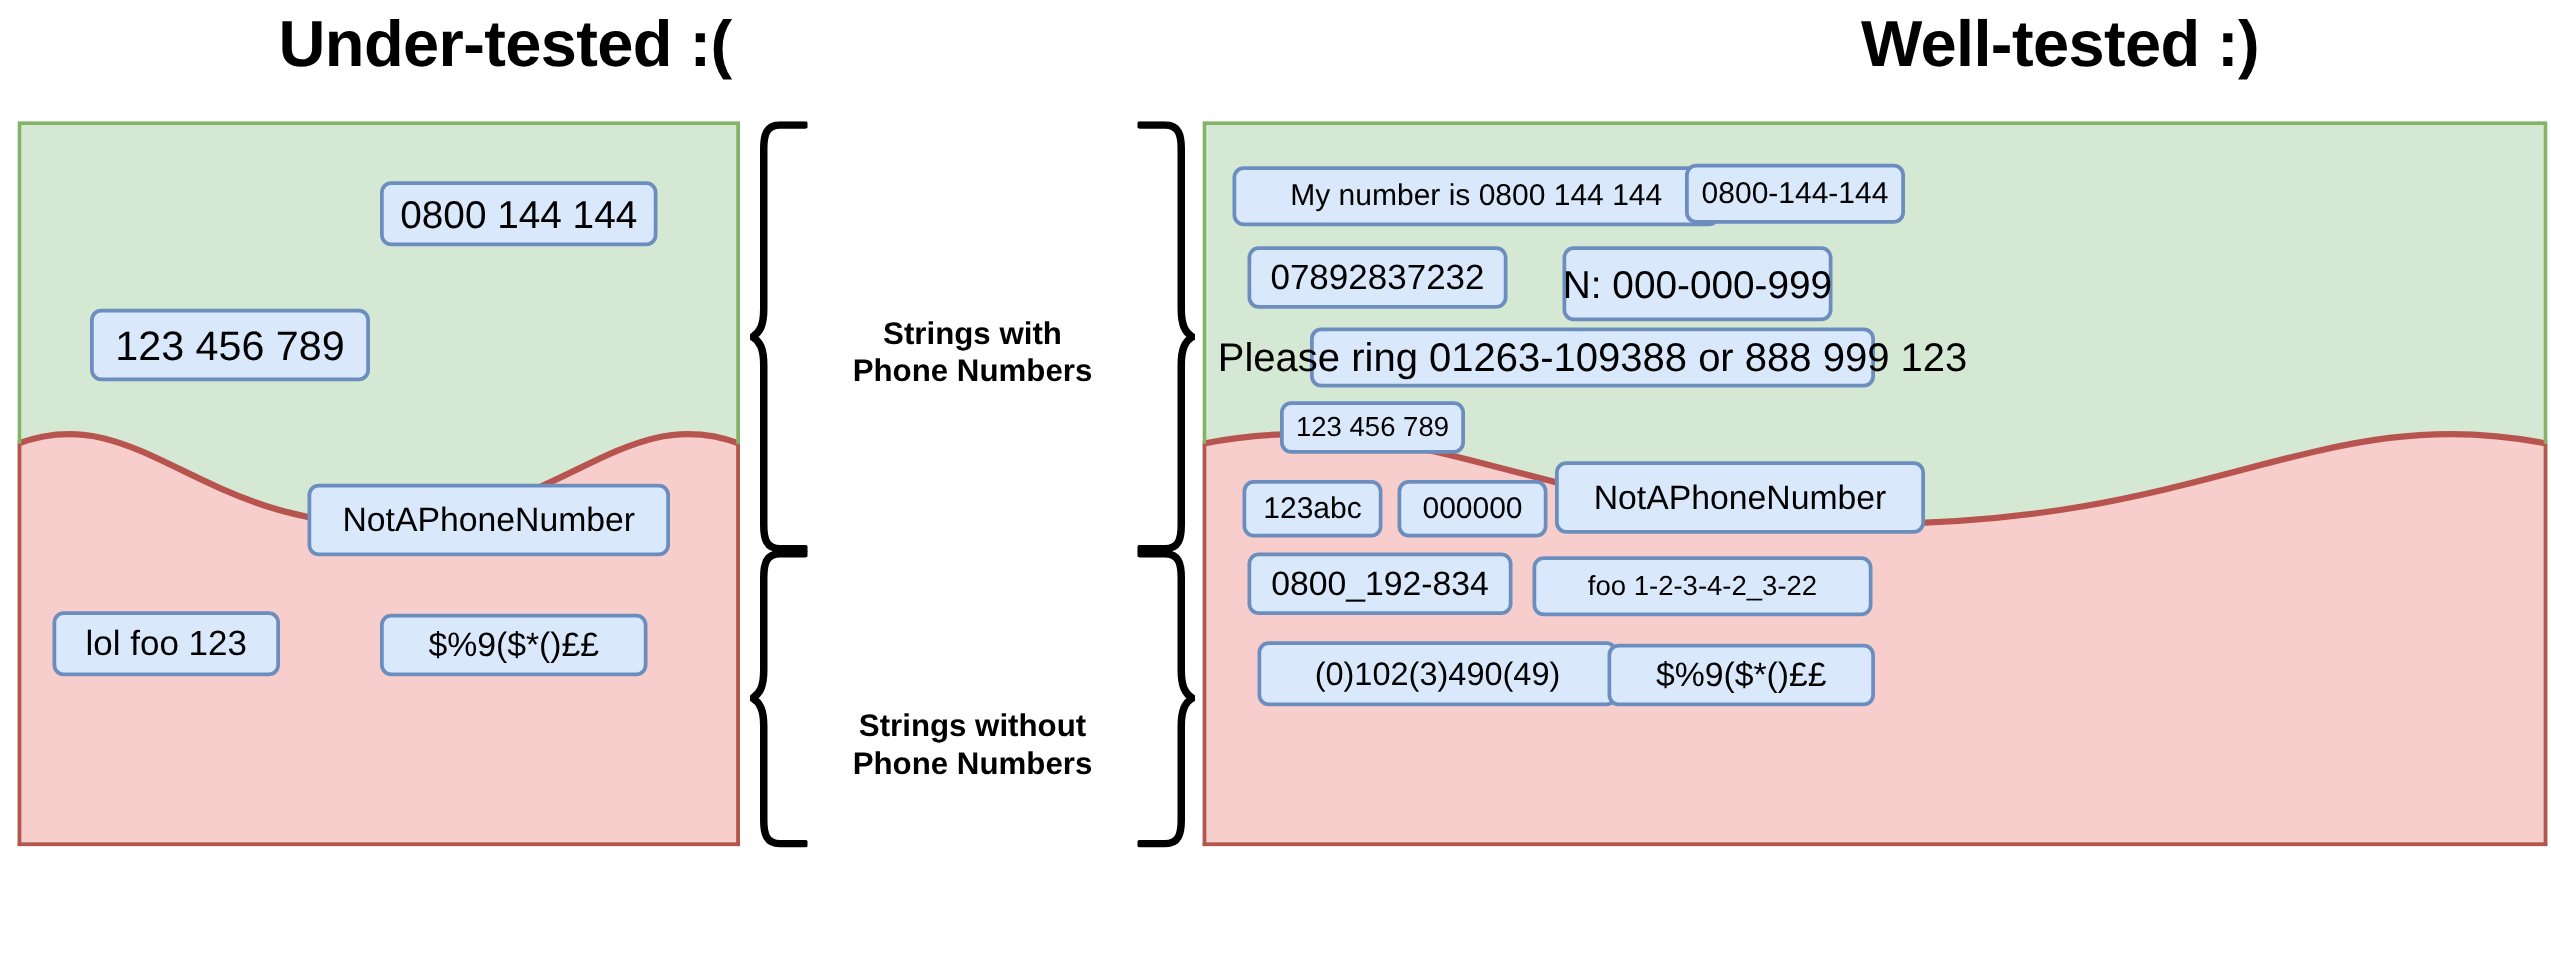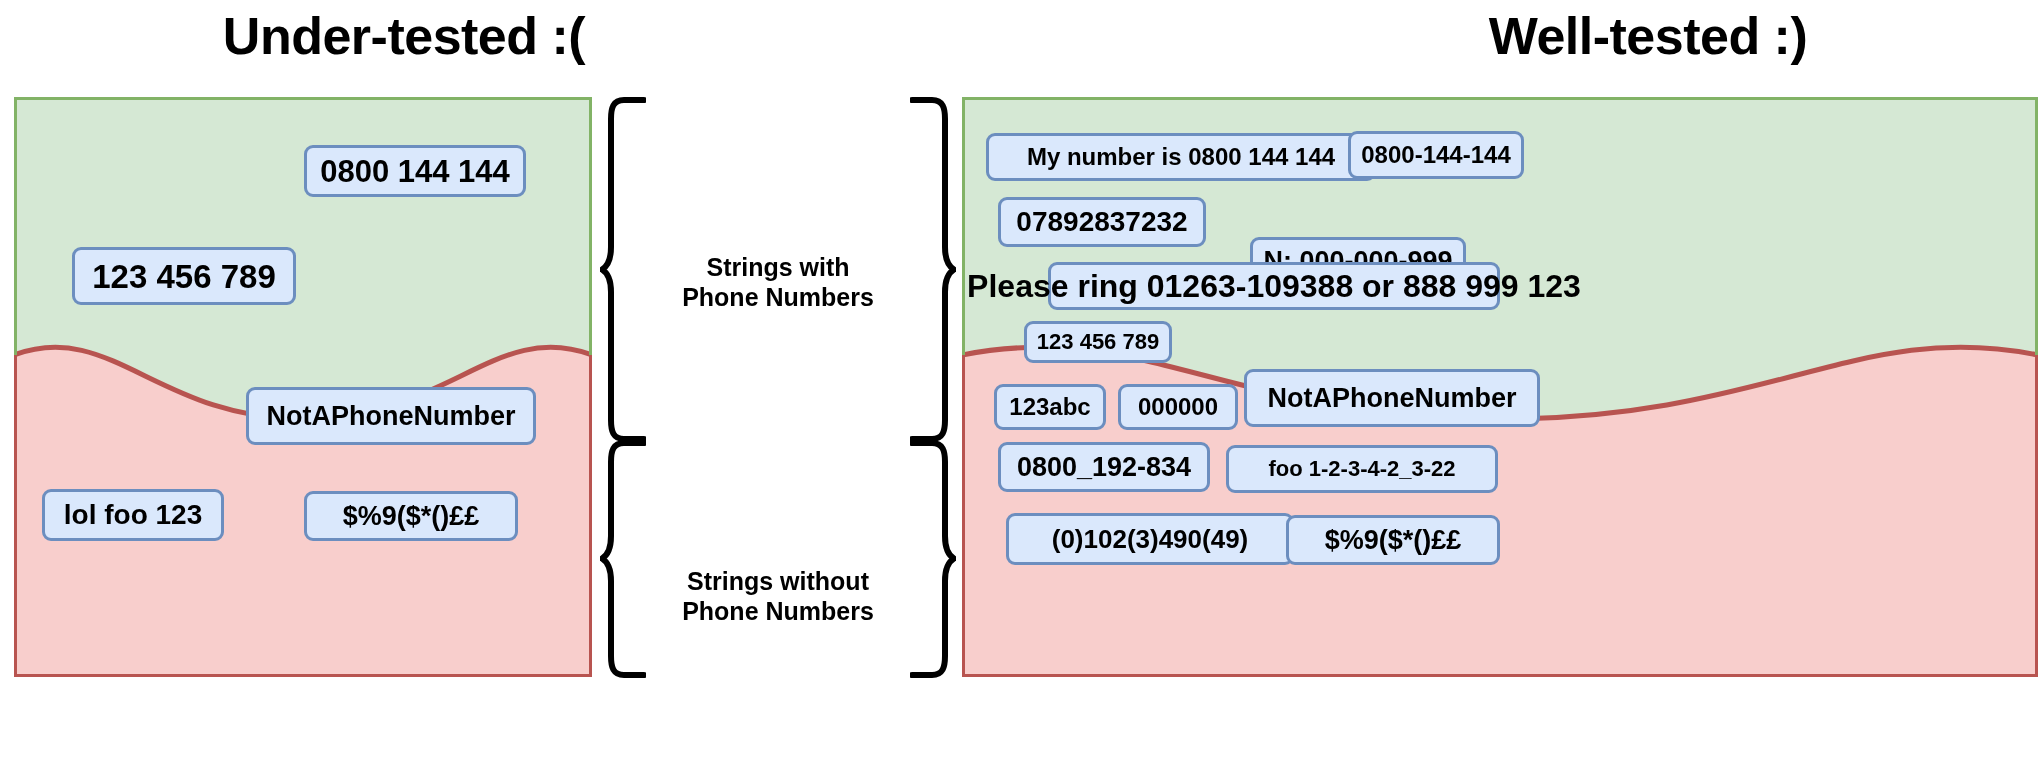--- a/index.html
+++ b/index.html
@@ -90,21 +90,20 @@
     background: #dae8fc;
     border: 3px solid #6c8ebf;
     border-radius: 9px;
     color: #000000;
     display: flex;
     align-items: center;
     justify-content: center;
     white-space: nowrap;
     padding: 0 14px;
     line-height: 1;
-    font-weight: bold;
   }
 
   
   .brace {
     position: absolute;
     pointer-events: none;
   }
   .center-label {
     position: absolute;
     text-align: center;
@@ -146,21 +145,21 @@
     <svg class="wave-svg" viewBox="0 0 1076 580" preserveAspectRatio="none">
       <path d="M0,258 C180,222 268,322 538,322 C808,322 896,222 1076,258 L1076,580 L0,580 Z" fill="#f8cecc"></path>
       <path d="M0,258 C180,222 268,322 538,322 C808,322 896,222 1076,258" fill="none" stroke="#b85450" stroke-width="5"></path>
     </svg>
     <div class="panel-frame"></div>
     <div class="panel-frame-lower" style="top:258px;height:322px;"></div>
     <div id="right-chips">
         <div class="chip" style="left: 24px; top: 36px; width: 390px; height: 48px; font-size: 24px;">My number is 0800 144 144</div>
         <div class="chip" style="left: 386px; top: 34px; width: 176px; height: 48px; font-size: 24px;">0800-144-144</div>
         <div class="chip" style="left: 36px; top: 100px; width: 208px; height: 50px; font-size: 28px;">07892837232</div>
-        <div class="chip" style="left: 288px; top: 100px; width: 216px; height: 48px; font-size: 27px; margin-top: 40px;">N: 000-000-999</div>
+        <div class="chip" style="left: 288px; top: 100px; width: 216px; height: 60px; font-size: 31px;">N: 000-000-999</div>
         <div class="chip" style="left: 86px; top: 165px; width: 452px; height: 48px; font-size: 32px;">Please ring 01263-109388 or 888 999 123</div>
         <div class="chip" style="left: 62px; top: 224px; width: 148px; height: 42px; font-size: 22px;">123 456 789</div>
         <div class="chip" style="left: 32px; top: 287px; width: 112px; height: 46px; font-size: 24px;">123abc</div>
         <div class="chip" style="left: 156px; top: 287px; width: 120px; height: 46px; font-size: 24px;">000000</div>
         <div class="chip" style="left: 282px; top: 272px; width: 296px; height: 58px; font-size: 27px;">NotAPhoneNumber</div>
         <div class="chip" style="left: 36px; top: 345px; width: 212px; height: 50px; font-size: 27px;">0800_192-834</div>
         <div class="chip" style="left: 264px; top: 348px; width: 272px; height: 48px; font-size: 22px;">foo 1-2-3-4-2_3-22</div>
         <div class="chip" style="left: 44px; top: 416px; width: 288px; height: 52px; font-size: 26px;">(0)102(3)490(49)</div>
         <div class="chip" style="left: 324px; top: 418px; width: 214px; height: 50px; font-size: 27px;">$%9($*()££</div>
       </div>

